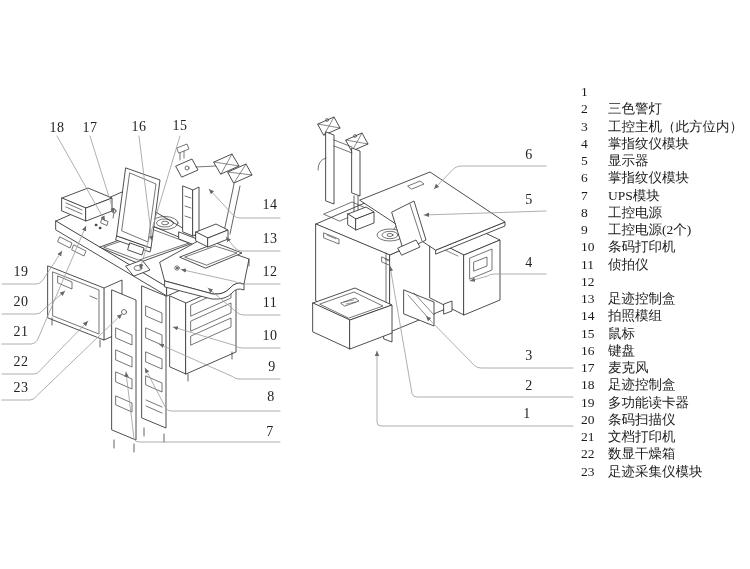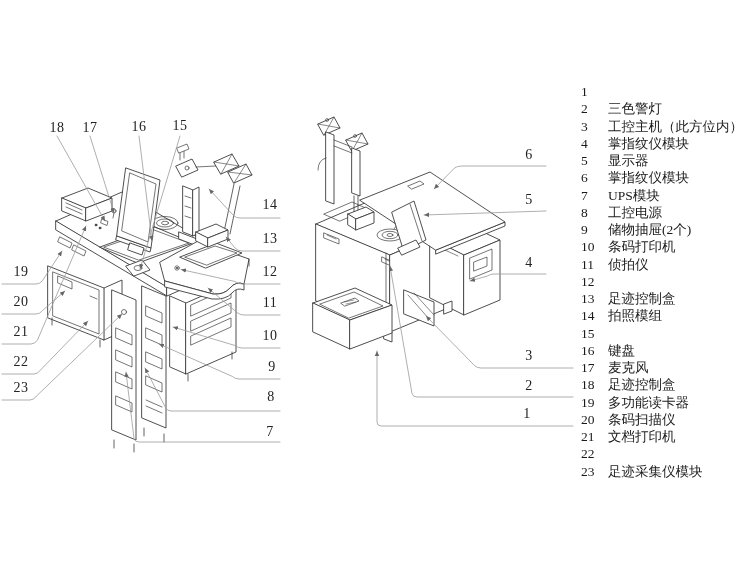--- a/index.html
+++ b/index.html
@@ -330,21 +330,21 @@
       <div class="legend-row">
         <span class="legend-num">7</span>
         <span class="legend-label">UPS模块</span>
       </div>
       <div class="legend-row">
         <span class="legend-num">8</span>
         <span class="legend-label">工控电源</span>
       </div>
       <div class="legend-row">
         <span class="legend-num">9</span>
-        <span class="legend-label">储物抽屉(2个)</span>
+        <span class="legend-label">工控电源(2个)</span>
       </div>
       <div class="legend-row">
         <span class="legend-num">10</span>
         <span class="legend-label">条码打印机</span>
       </div>
       <div class="legend-row">
         <span class="legend-num">11</span>
         <span class="legend-label">侦拍仪</span>
       </div>
       <div class="legend-row">
@@ -353,20 +353,21 @@
       <div class="legend-row">
         <span class="legend-num">13</span>
         <span class="legend-label">足迹控制盒</span>
       </div>
       <div class="legend-row">
         <span class="legend-num">14</span>
         <span class="legend-label">拍照模组</span>
       </div>
       <div class="legend-row">
         <span class="legend-num">15</span>
+        <span class="legend-label">鼠标</span>
       </div>
       <div class="legend-row">
         <span class="legend-num">16</span>
         <span class="legend-label">键盘</span>
       </div>
       <div class="legend-row">
         <span class="legend-num">17</span>
         <span class="legend-label">麦克风</span>
       </div>
       <div class="legend-row">
@@ -380,20 +381,21 @@
       <div class="legend-row">
         <span class="legend-num">20</span>
         <span class="legend-label">条码扫描仪</span>
       </div>
       <div class="legend-row">
         <span class="legend-num">21</span>
         <span class="legend-label">文档打印机</span>
       </div>
       <div class="legend-row">
         <span class="legend-num">22</span>
+        <span class="legend-label">数显干燥箱</span>
       </div>
       <div class="legend-row">
         <span class="legend-num">23</span>
         <span class="legend-label">足迹采集仪模块</span>
       </div>
     </div>
 
 </div>
 
 </body></html>

